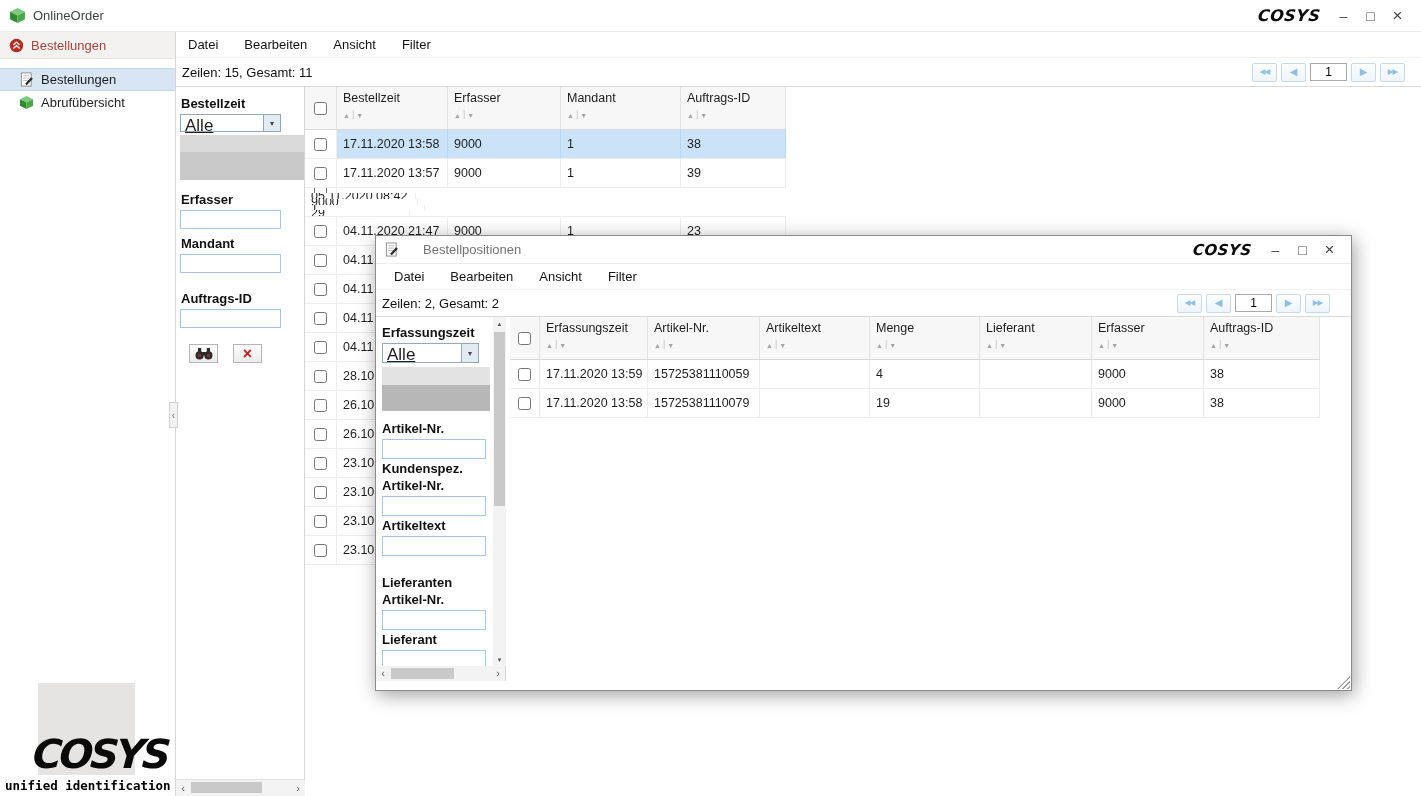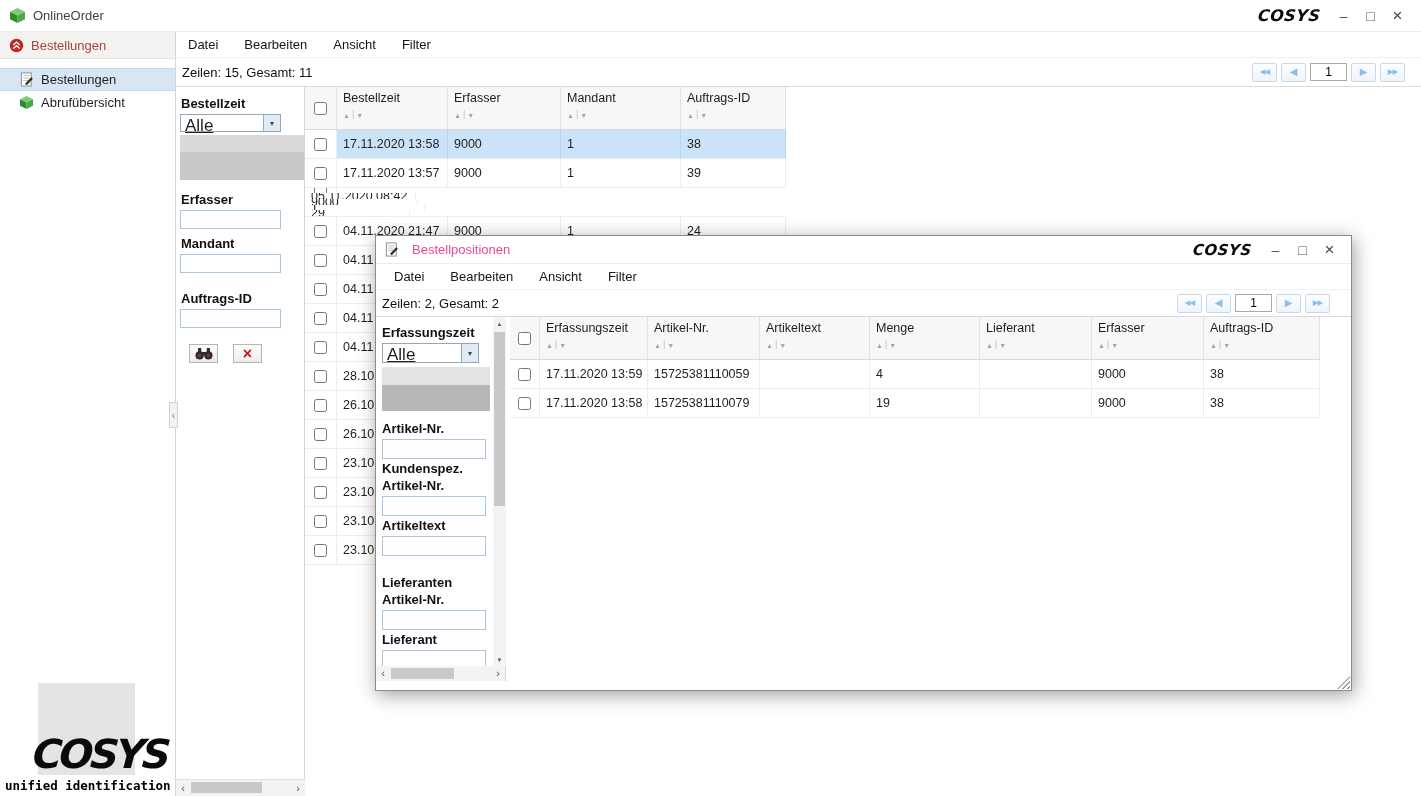--- a/index.html
+++ b/index.html
@@ -104,21 +104,21 @@
   .vscroll { width:13px; flex:0 0 13px; background:#f3f3f3; display:flex; flex-direction:column; align-items:center; }
   .vs-btn { height:13px; width:100%; display:flex; align-items:center; justify-content:center; font-size:6px; color:#555; }
   .vs-track { flex:1; width:100%; position:relative; }
   .vs-thumb { position:absolute; left:1px; top:2px; width:11px; height:54%; background:#c9c9c9; }
 
   
   .dialog { position:absolute; left:375px; top:235px; width:977px; height:456px; z-index:10;
             background:#fff; border:1px solid #8b8b8b; display:flex; flex-direction:column;
             box-shadow:2px 4px 18px rgba(0,0,0,0.38); }
   .dlg-titlebar { height:28px; padding:0 8px; }
-  .dlg-title { margin-left:13px; color:#ec4899; }
+  .dlg-title { margin-left:24px; color:#737373; }
   .dialog .menubar { height:26px; padding-left:18px; }
   .dialog .statusrow { height:26px; padding:0 21px 0 6px; }
   .dlg-workspace { flex:1; display:flex; min-height:0; border-top:1px solid #dadada; }
   .dlg-filter-col { width:130px; flex:0 0 130px; display:flex; flex-direction:column; border-right:1px solid #d6d6d6; }
   .dlg-filter-row { flex:1; display:flex; min-height:0; }
   .dlg-filter { width:117px; flex:0 0 117px; padding:8px 0 0 6px; overflow:hidden; }
   .dlg-filter .text-input { width:104px; height:20px; }
   .dlg-filter .dropdown { width:97px; height:20px; }
   .dlg-filter .filter-label { margin-left:0; }
   .dlg-bottom { height:9px; position:relative; flex:0 0 9px; }
@@ -301,21 +301,21 @@
                 <div class="cell" style="width: 120px;">1</div>
                 <div class="cell" style="width: 105px;">29</div>
               </div>
               <div class="trow" style="width: 481px;">
                 <div class="cell checkcell" style="width: 32px;">
                   <input type="checkbox" style="">
                 </div>
                 <div class="cell" style="width: 111px;">04.11.2020 21:47</div>
                 <div class="cell" style="width: 113px;">9000</div>
                 <div class="cell" style="width: 120px;">1</div>
-                <div class="cell" style="width: 105px;">24</div>
+                <div class="cell" style="width: 105px;">23</div>
               </div>
               <div class="trow" style="width: 481px;">
                 <div class="cell checkcell" style="width: 32px;">
                   <input type="checkbox" style="">
                 </div>
                 <div class="cell" style="width: 111px;">04.11</div>
                 <div class="cell" style="width: 113px;"></div>
                 <div class="cell" style="width: 120px;"></div>
                 <div class="cell" style="width: 105px;"></div>
               </div>

